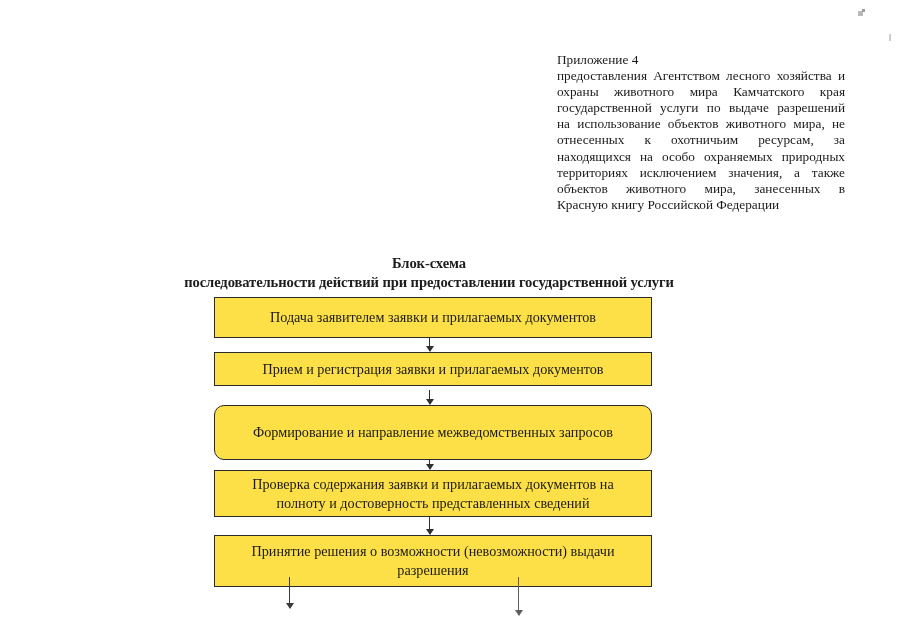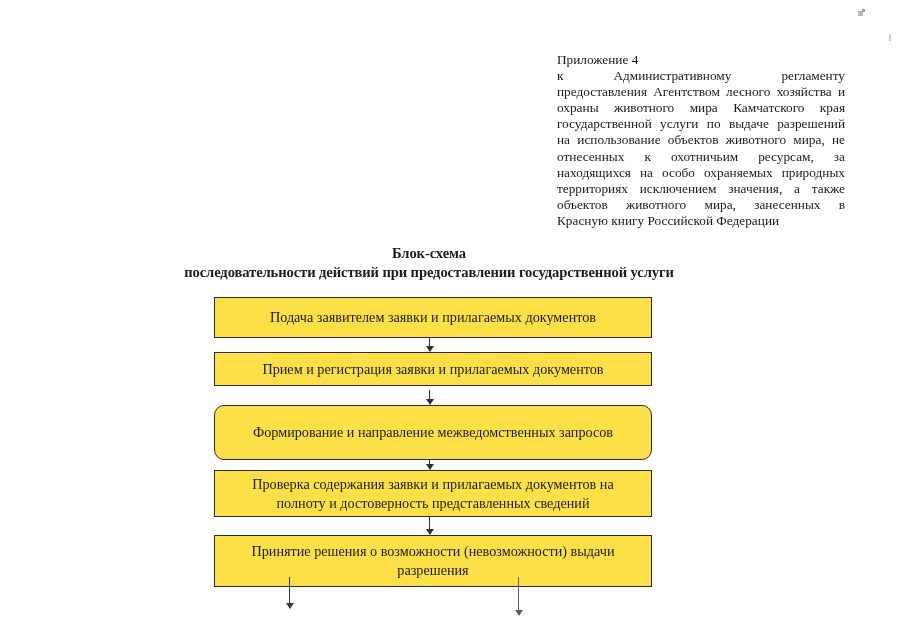--- a/index.html
+++ b/index.html
@@ -47,21 +47,21 @@
   }
   #header-block .last-line {
     text-align: left;
     text-align-last: left;
   }
 
   
   #title-area {
     position: absolute;
     left: 0;
-    top: 244px;
+    top: 254px;
     width: 858px;
     text-align: center;
   }
   #doc-title {
     font-size: 14.6px;
     font-weight: bold;
     line-height: 19px;
     letter-spacing: -0.1px;
   }
   #doc-subtitle {
@@ -149,21 +149,20 @@
 </style>
 </head>
 <body>
 
 <div class="scan-speck" id="speck-a"></div>
 <div class="scan-speck" id="speck-b"></div>
 <div class="scan-speck" id="speck-c"></div>
 
 <div id="header-block">
   <div class="first-line">Приложение 4</div>
-  <div class="body-line">к Административному регламенту</div>
   <div class="body-line">предоставления Агентством лесного хозяйства и</div>
   <div class="body-line">охраны животного мира Камчатского края</div>
   <div class="body-line">государственной услуги по выдаче разрешений</div>
   <div class="body-line">на использование объектов животного мира, не</div>
   <div class="body-line">отнесенных к охотничьим ресурсам, за</div>
   <div class="body-line">находящихся на особо охраняемых природных</div>
   <div class="body-line">территориях исключением значения, а также</div>
   <div class="body-line">объектов животного мира, занесенных в</div>
   <div class="last-line">Красную книгу Российской Федерации</div>
 </div>

